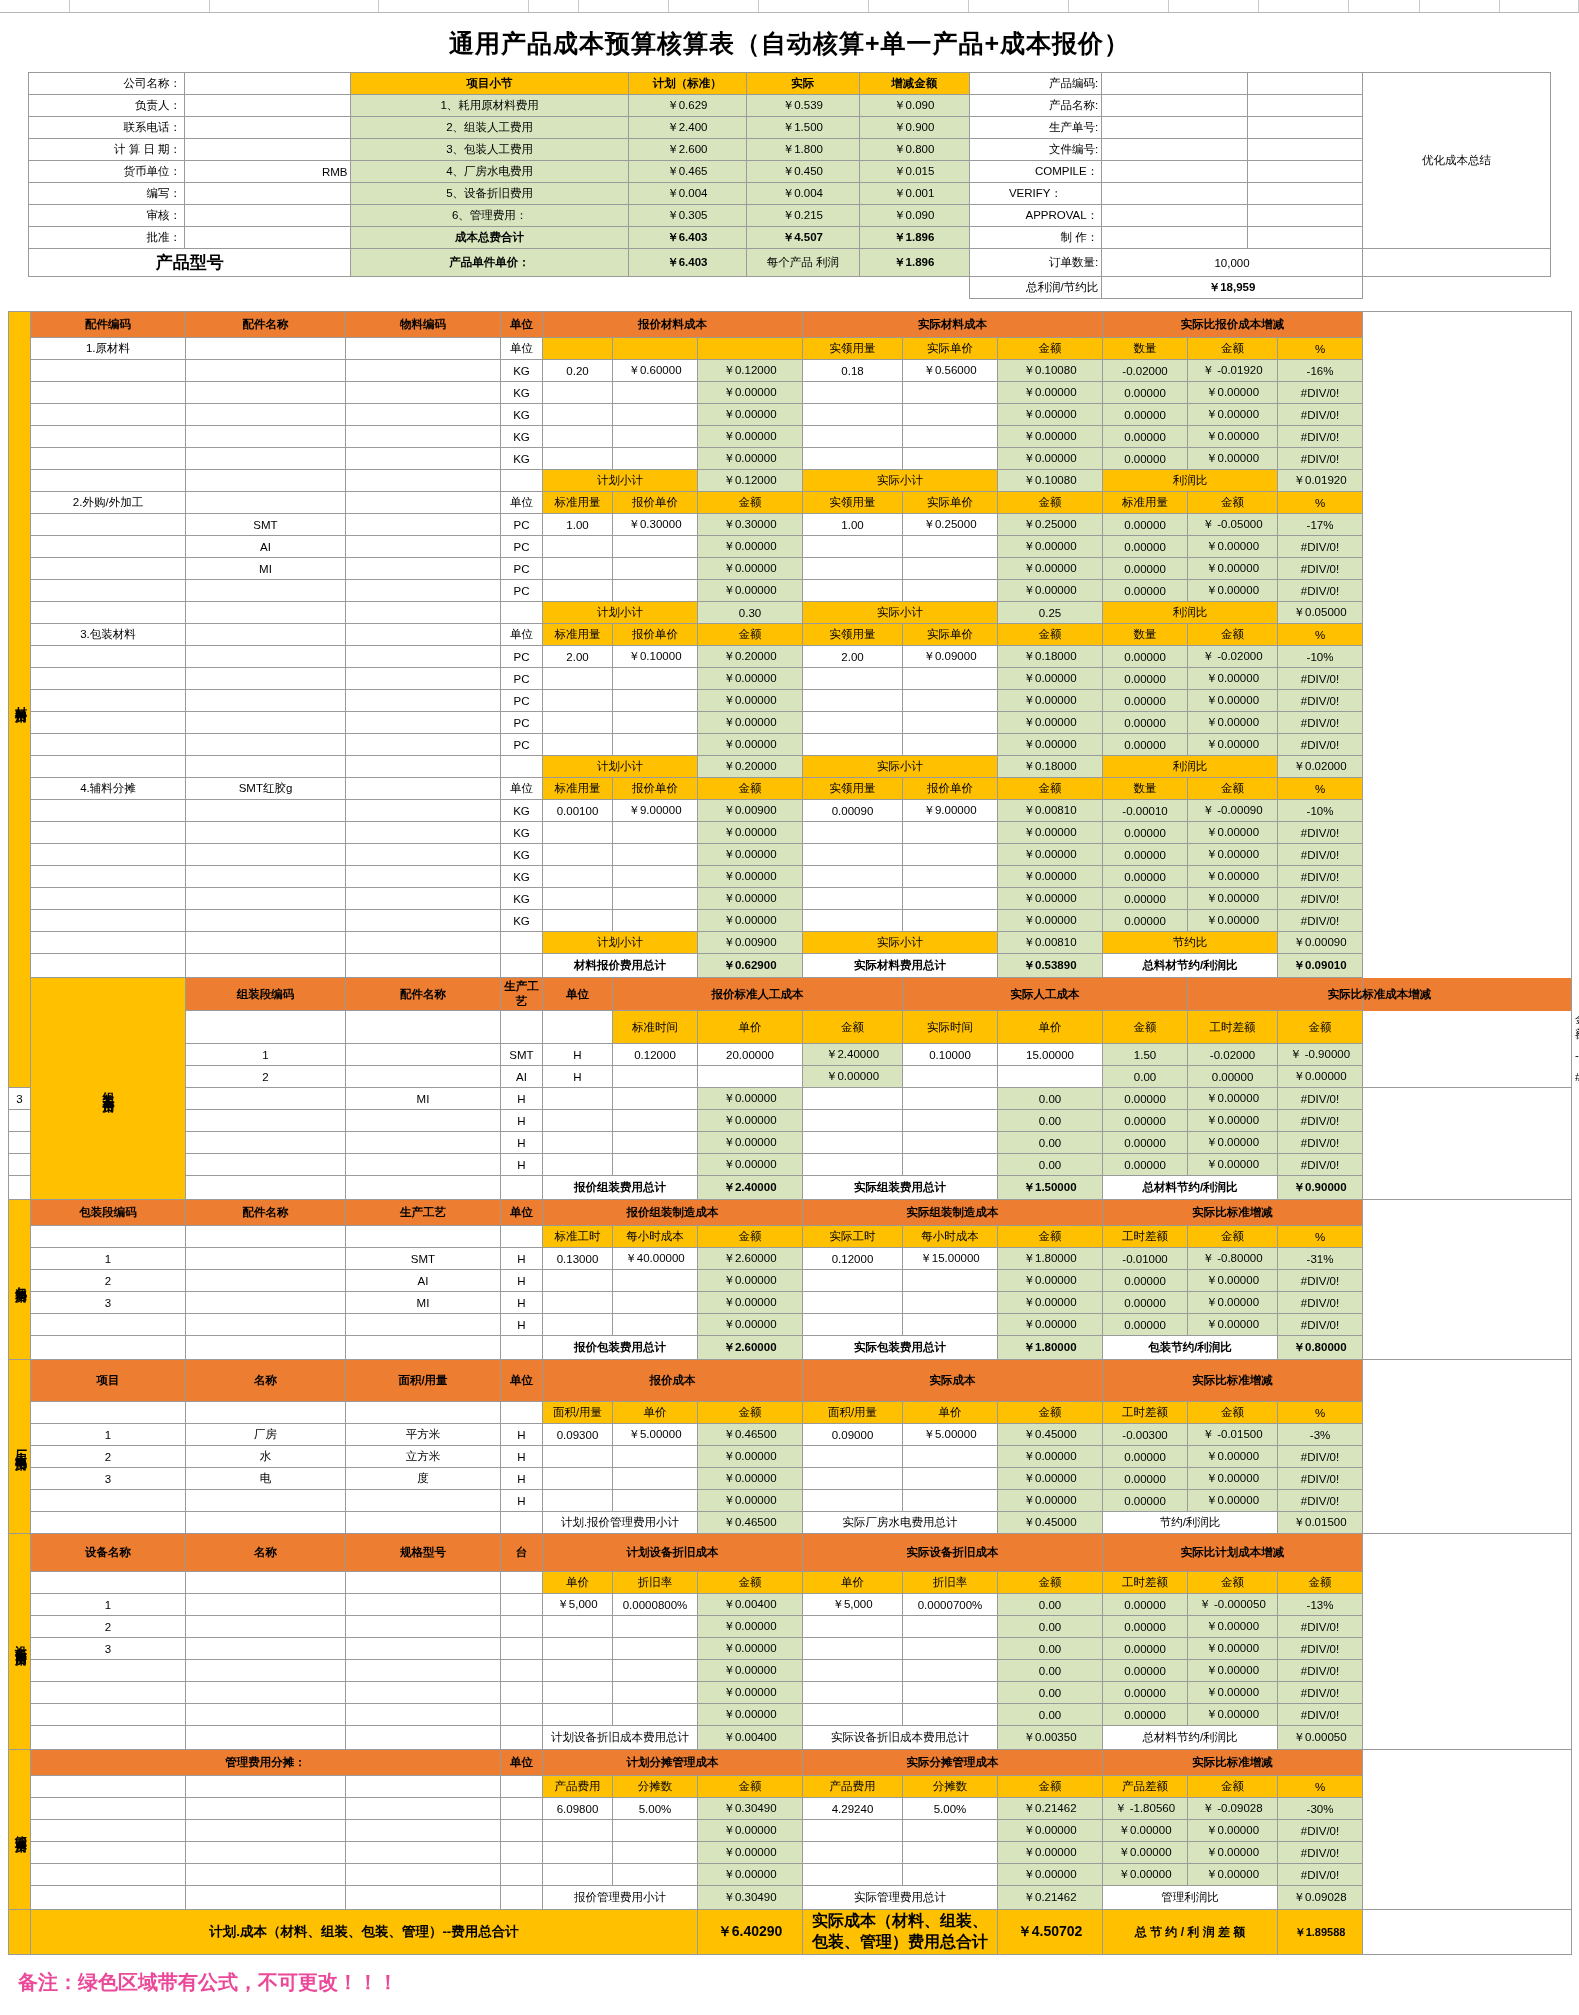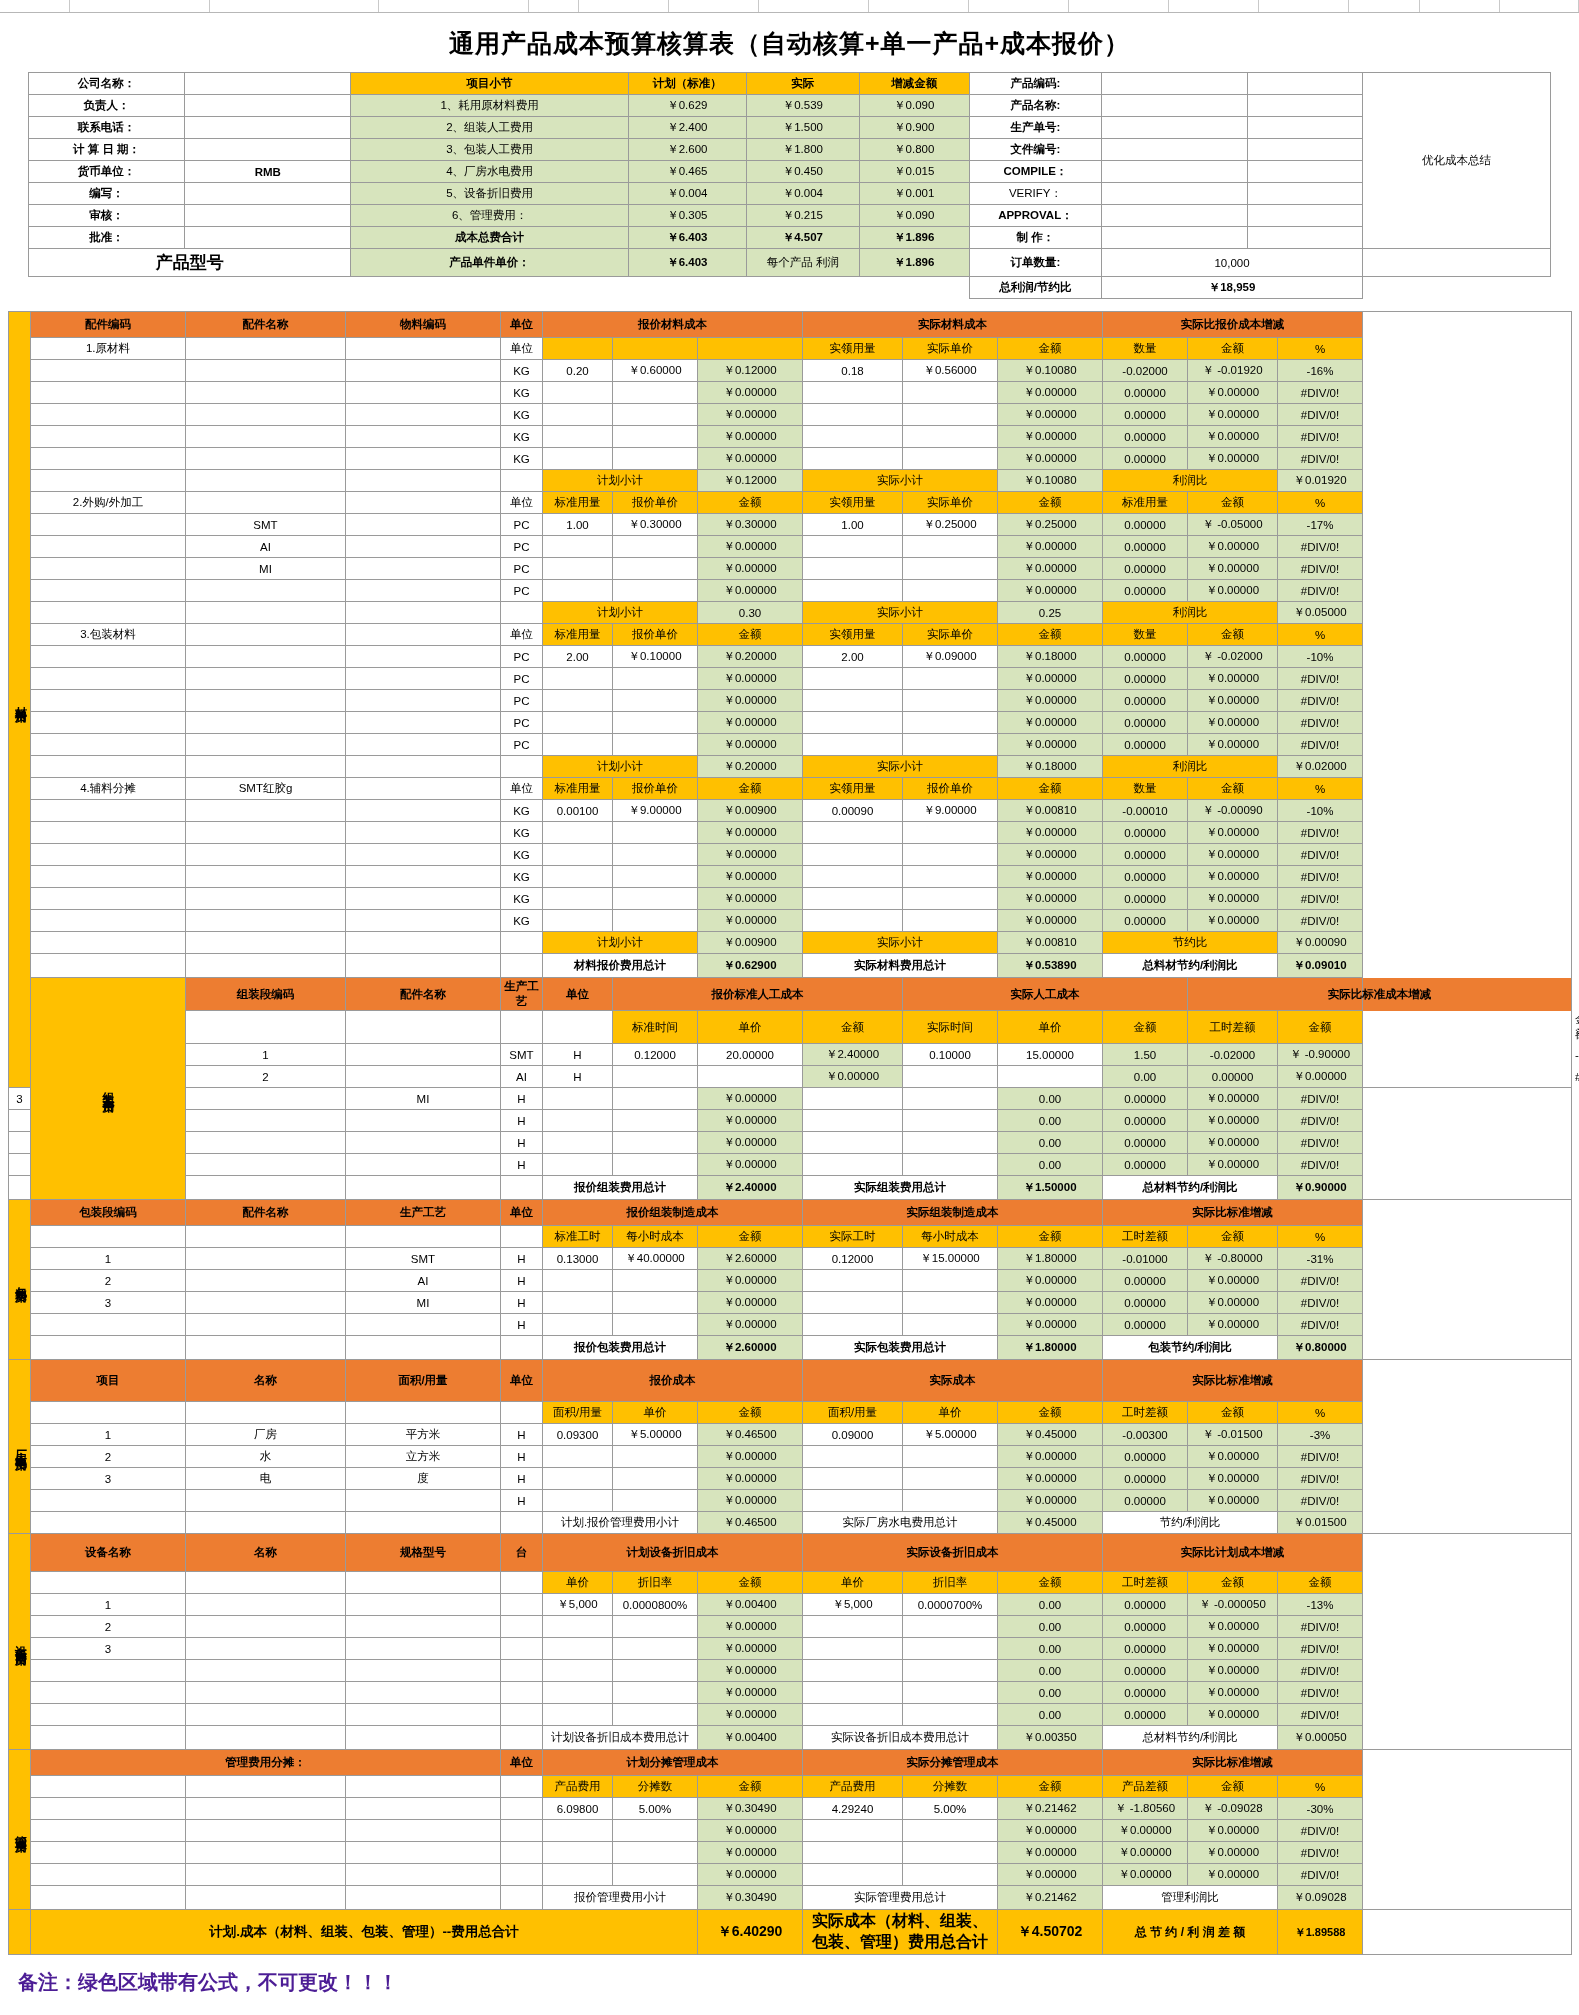--- a/index.html
+++ b/index.html
@@ -4,30 +4,30 @@
 <style>
   html,body{margin:0;padding:0;background:#fff;}
   body{font-family:"Liberation Sans","DejaVu Sans",sans-serif;font-size:11px;color:#000;width:1579px;}
   #sheet{width:1579px;position:relative;}
   .topbar{height:12px;border-bottom:1px solid #b7b7b7;display:flex;}
   .topbar .cellb{border-right:1px solid #c9c9c9;height:12px;}
   h1.title{text-align:center;font-size:25px;font-weight:bold;margin:14px 0 12px 0;letter-spacing:1px;}
   table{border-collapse:collapse;}
   td{border:1px solid #9a9a9a;padding:1px 3px;font-size:11.5px;vertical-align:middle;height:19px;}
   .c{text-align:center;}
-  .l{text-align:center;font-weight:bold;}
+  .l{text-align:right;}
   .b{font-weight:bold;}
   .green{background:#d7e4bd;}
   .orange{background:#ffc000;}
   .orange2{background:#ed7d31;}
   .nb{border:none;}
   .hdr-wrap{padding:0 28px;}
   .vtext{writing-mode:vertical-rl;text-orientation:upright;letter-spacing:2px;font-weight:bold;font-size:12px;}
   .sect-left{background:#ffc000;width:22px;text-align:center;}
-  .note{color:#4c1d95;font-weight:bold;font-size:20px;margin:14px 0 10px 18px;}
+  .note{color:#ec4899;font-weight:bold;font-size:20px;margin:14px 0 10px 18px;}
   .bigtitle{font-size:17px;font-weight:bold;text-align:center;}
   .grid-main{margin:12px 8px;}
 </style>
 </head>
 <body>
 
 <div id="sheet">
 
   <div class="topbar">
     <div class="cellb" style="width:70px"></div>

